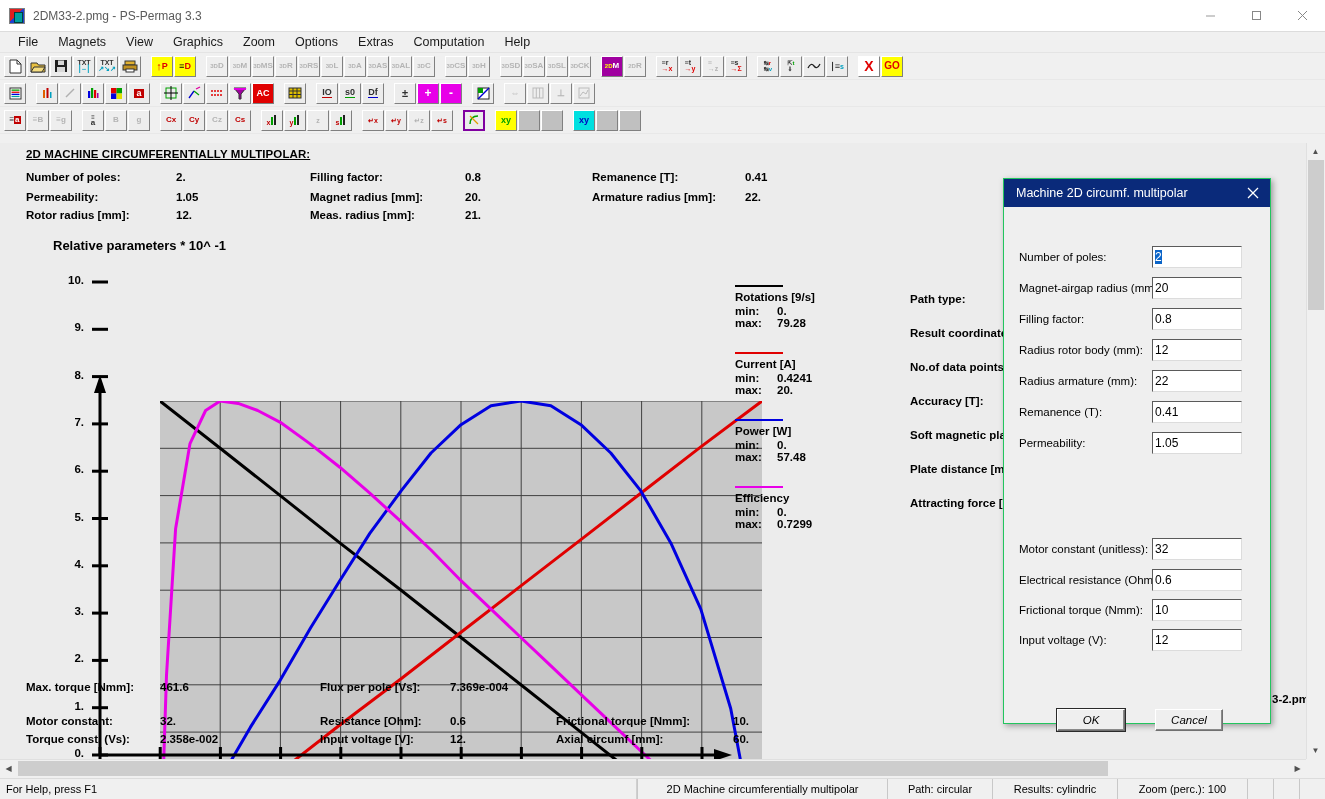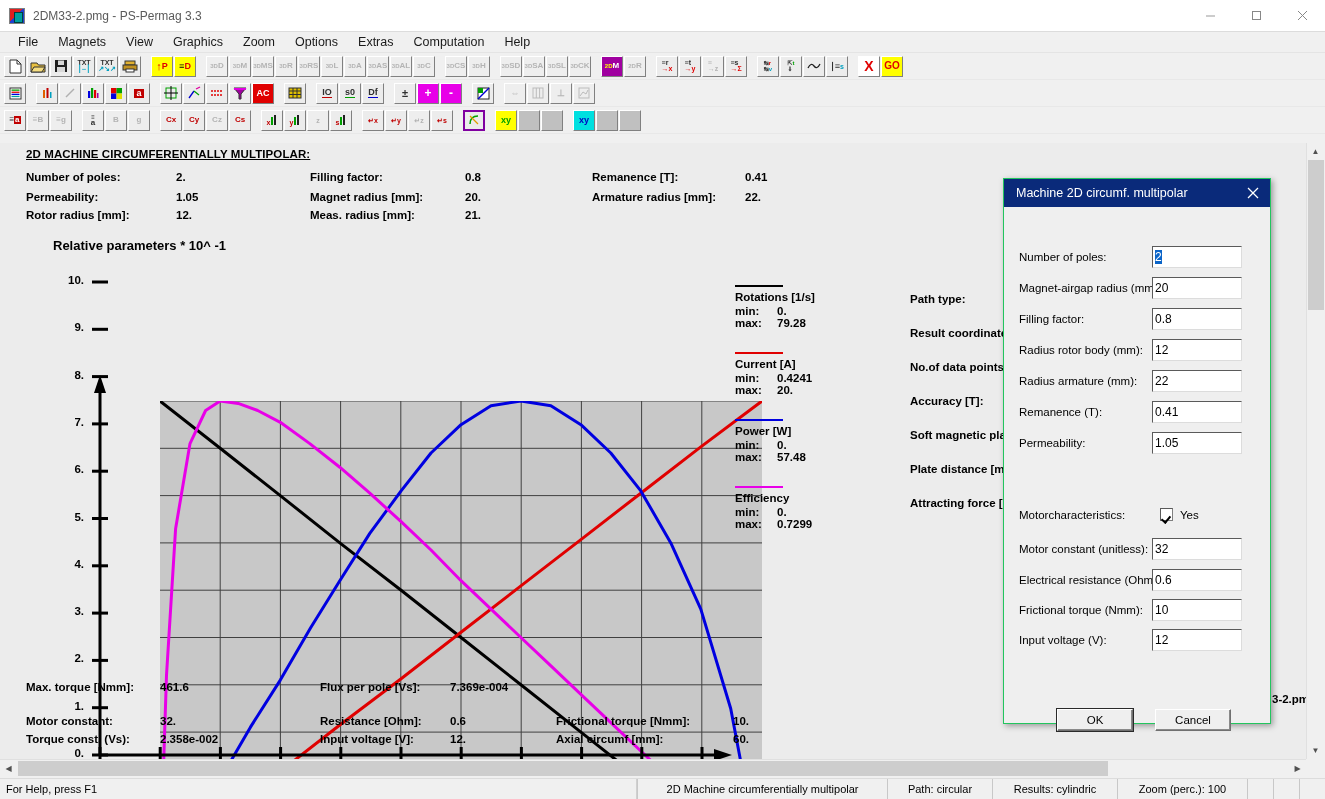--- a/index.html
+++ b/index.html
@@ -185,26 +185,27 @@
     border-top-color:#5a5a5a;border-left-color:#5a5a5a;
     position:relative; flex:none;
   }
   .dcheck:after{
     content:""; position:absolute; left:2px; top:5px; width:4px; height:7px;
     border-right:2px solid #000; border-bottom:2px solid #000;
     transform:rotate(40deg);
   }
   .dcheck-label{ font-size:11.5px; color:#000; margin-left:7px; }
   .dbtn{
-    position:absolute; height:22px; width:76px;
+    position:absolute; height:22px; width:68px;
     background:#efefef; font-size:11.5px; color:#000;
     display:flex; align-items:center; justify-content:center;
     border:1px solid #707070;
     border-top-color:#ffffff; border-left-color:#ffffff;
     box-shadow: inset -1px -1px 0 #8a8a8a;
+    font-style: italic;
   }
   #dlg-ok{ left:53px; top:502px; outline:1px solid #2a2a2a; }
   #dlg-cancel{ left:140px; top:502px;margin-left:11px; }
 </style>
 </head>
 <body>
 
 <div id="titlebar">
   <div id="app-icon"></div>
   <div id="title-text">2DM33-2.pmg - PS-Permag 3.3</div>
@@ -819,21 +820,21 @@
           <div class="ytl" style="left: -6px; top: 60.3px;">9.</div>
           <div class="ytl" style="left: -6px; top: 13px;">10.</div>
         </div>
       <div id="xticks"></div>
 
     </div>
 
     <div id="legend">
         <div class="leg-block">
           <div class="leg-line" style="border-top-color:#000000"></div>
-          <div class="leg-name">Rotations [1/s]</div>
+          <div class="leg-name">Rotations [9/s]</div>
           <div class="leg-row">
             <span class="leg-k">min:</span>
             <span class="leg-v">0.</span>
           </div>
           <div class="leg-row">
             <span class="leg-k">max:</span>
             <span class="leg-v">79.28</span>
           </div>
         </div>
         <div class="leg-block">
@@ -966,27 +967,20 @@
     </div>
     <div class="drow" style="top:189px">
       <div class="dlbl">Remanence (T):</div>
       <div class="dinput">0.41</div>
     </div>
     <div class="drow" style="top:220px">
       <div class="dlbl">Permeability:</div>
       <div class="dinput">1.05</div>
     </div>
 
-    <div class="drow" style="top:292px">
-      <div class="dlbl">Motorcharacteristics:</div>
-      <div class="dcheckwrap">
-        <div class="dcheck"></div>
-        <div class="dcheck-label">Yes</div>
-      </div>
-    </div>
 
     <div class="drow" style="top:326px">
       <div class="dlbl">Motor constant (unitless):</div>
       <div class="dinput">32</div>
     </div>
     <div class="drow" style="top:357px">
       <div class="dlbl">Electrical resistance (Ohm):</div>
       <div class="dinput">0.6</div>
     </div>
     <div class="drow" style="top:387px">

